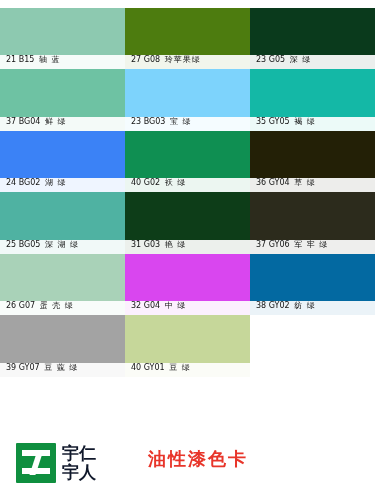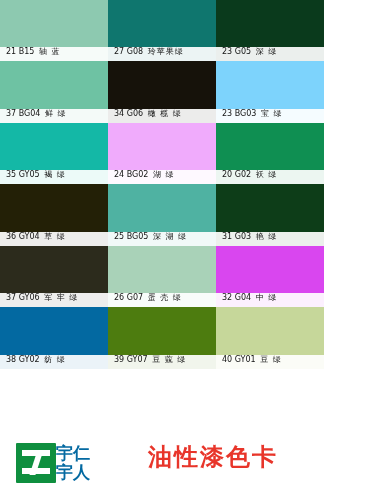--- a/index.html
+++ b/index.html
@@ -15,22 +15,22 @@
   }
   #card {
     position: relative;
     width: 375px;
     height: 500px;
     background: #ffffff;
   }
   .grid {
     position: absolute;
     left: 0;
-    top: 0;
-    width: 324px;
+    top: 8px;
+    width: 375px;
     height: 430px;
     display: grid;
     grid-template-columns: 1fr 1fr 1fr;
     grid-template-rows: repeat(7, 1fr);
     gap: 0;
   }
   .swatch {
     position: relative;
     overflow: hidden;
   }
@@ -108,54 +108,55 @@
   .logo-bar {
     position: absolute;
     left: 17px;
     top: 10px;
     width: 6px;
     height: 22px;
     background: #ffffff;
     transform: skewX(-18deg);
   }
   .logo-text {
+    margin-left: 6px;
     font-size: 17px;
     line-height: 19px;
-    color: #0369a1;
+    color: #0f172a;
     font-weight: bold;
     font-family: "DejaVu Sans", "Liberation Sans", sans-serif;
   }
   .title {
     position: absolute;
     left: 148px;
     top: 14px;
-    font-size: 24px;
+    font-size: 18px;
     line-height: 30px;
     color: #e8352a;
     font-weight: bold;
     letter-spacing: 2px;
-    font-family: Liberation Mono, monospace;
+    font-family: Liberation Serif, serif;
   }
 </style>
 </head>
 <body>
 
 <div id="card">
 
   <div class="grid">
 
     <div class="swatch light" style="background:#8dc9b0">
       <div class="band-strip"></div>
       <div class="label">
         <span class="code">21 B15</span>
         <span class="nm">轴 蓝</span>
       </div>
     </div>
 
-    <div class="swatch light" style="background:#0f766e">
+    <div class="swatch light" style="background:#4d7c0f">
       <div class="band-strip"></div>
       <div class="label">
         <span class="code">27 G08</span>
         <span class="nm">玲苹果绿</span>
       </div>
     </div>
 
     <div class="swatch light" style="background:#0a3a1c">
       <div class="band-strip"></div>
       <div class="label">
@@ -166,57 +167,50 @@
 
     <div class="swatch light" style="background:#6ec2a3">
       <div class="band-strip"></div>
       <div class="label">
         <span class="code">37 BG04</span>
         <span class="nm">鲜 绿</span>
       </div>
     </div>
 
 
-    <div class="swatch light" style="background:#16120a">
-      <div class="band-strip"></div>
-      <div class="label">
-        <span class="code">34 G06</span>
-        <span class="nm">橄 榄 绿</span>
-      </div>
-    </div>
 
     <div class="swatch light" style="background:#7dd3fc">
       <div class="band-strip"></div>
       <div class="label">
         <span class="code">23 BG03</span>
         <span class="nm">宝 绿</span>
       </div>
     </div>
 
 
     <div class="swatch light" style="background:#14b8a6">
       <div class="band-strip"></div>
       <div class="label">
         <span class="code">35 GY05</span>
         <span class="nm">褐 绿</span>
       </div>
     </div>
 
-    <div class="swatch light" style="background:#f0abfc">
+    <div class="swatch light" style="background:#3b82f6">
       <div class="band-strip"></div>
       <div class="label">
         <span class="code">24 BG02</span>
         <span class="nm">湖 绿</span>
       </div>
     </div>
 
     <div class="swatch light" style="background:#0f8f52">
       <div class="band-strip"></div>
       <div class="label">
-        <span class="code">20 G02</span>
+        <span class="code">40 G02</span>
         <span class="nm">袄 绿</span>
       </div>
     </div>
 
     <div class="swatch light" style="background:#232006">
       <div class="band-strip"></div>
       <div class="label">
         <span class="code">36 GY04</span>
         <span class="nm">草 绿</span>
       </div>
@@ -263,21 +257,21 @@
     </div>
 
     <div class="swatch light" style="background:#0369a1">
       <div class="band-strip"></div>
       <div class="label">
         <span class="code">38 GY02</span>
         <span class="nm">纺 绿</span>
       </div>
     </div>
 
-    <div class="swatch light" style="background:#4d7c0f">
+    <div class="swatch light" style="background:#a3a3a3">
       <div class="band-strip"></div>
       <div class="label">
         <span class="code">39 GY07</span>
         <span class="nm">豆 蔻 绿</span>
       </div>
     </div>
 
     <div class="swatch light" style="background:#c6d79a">
       <div class="band-strip"></div>
       <div class="label">

